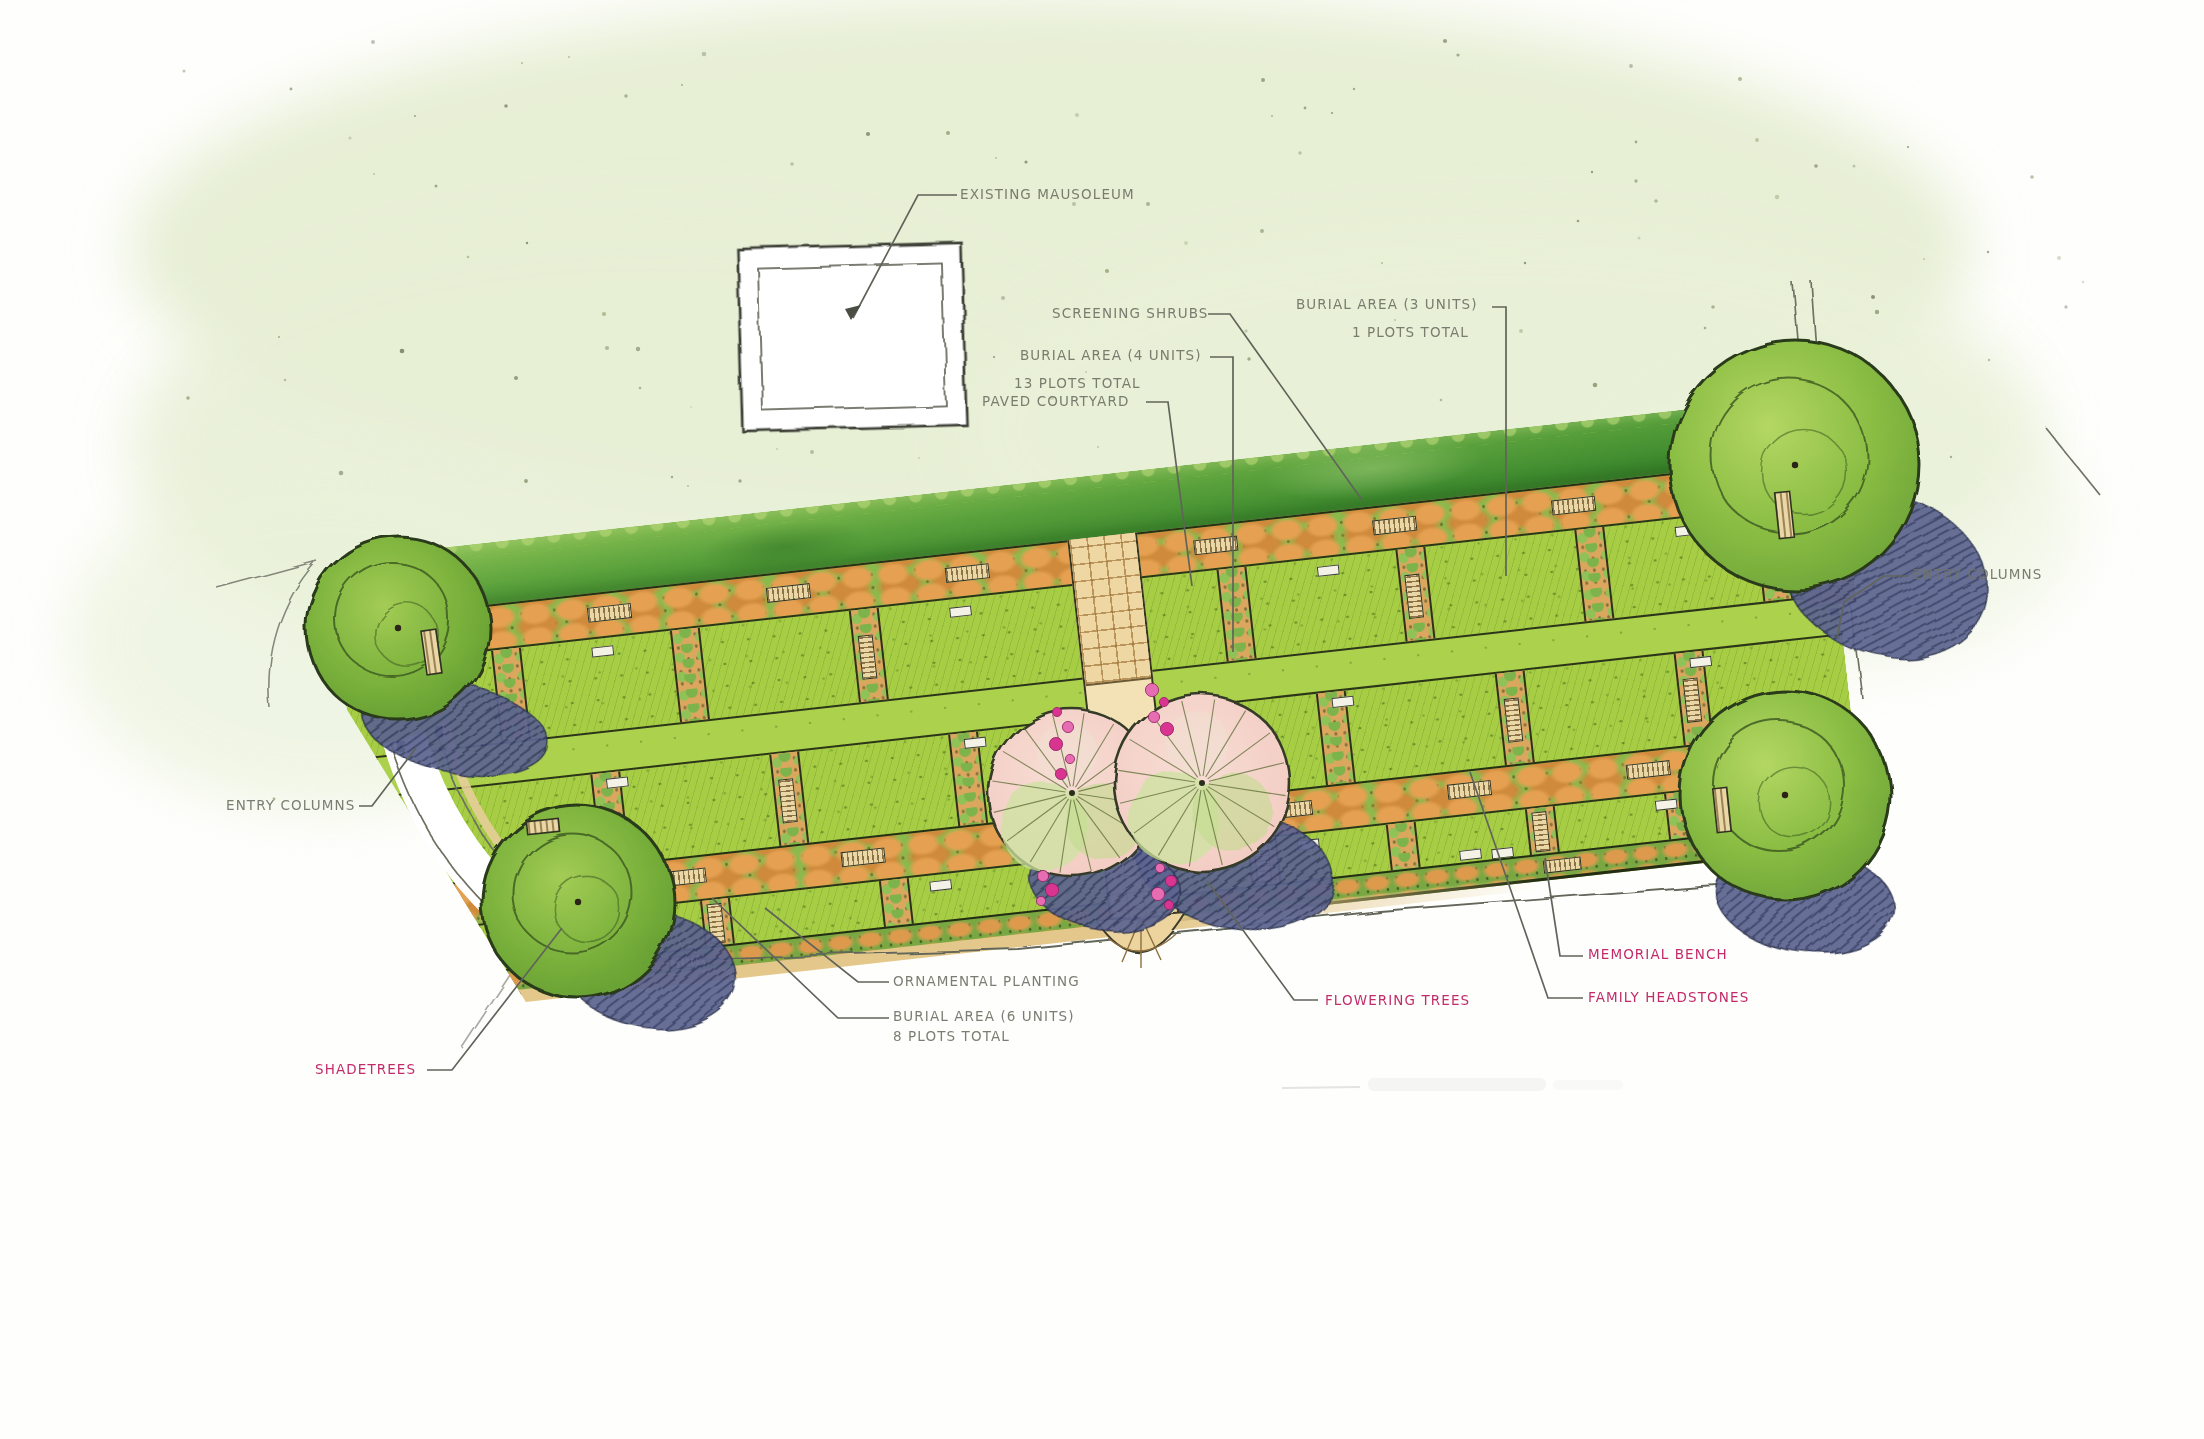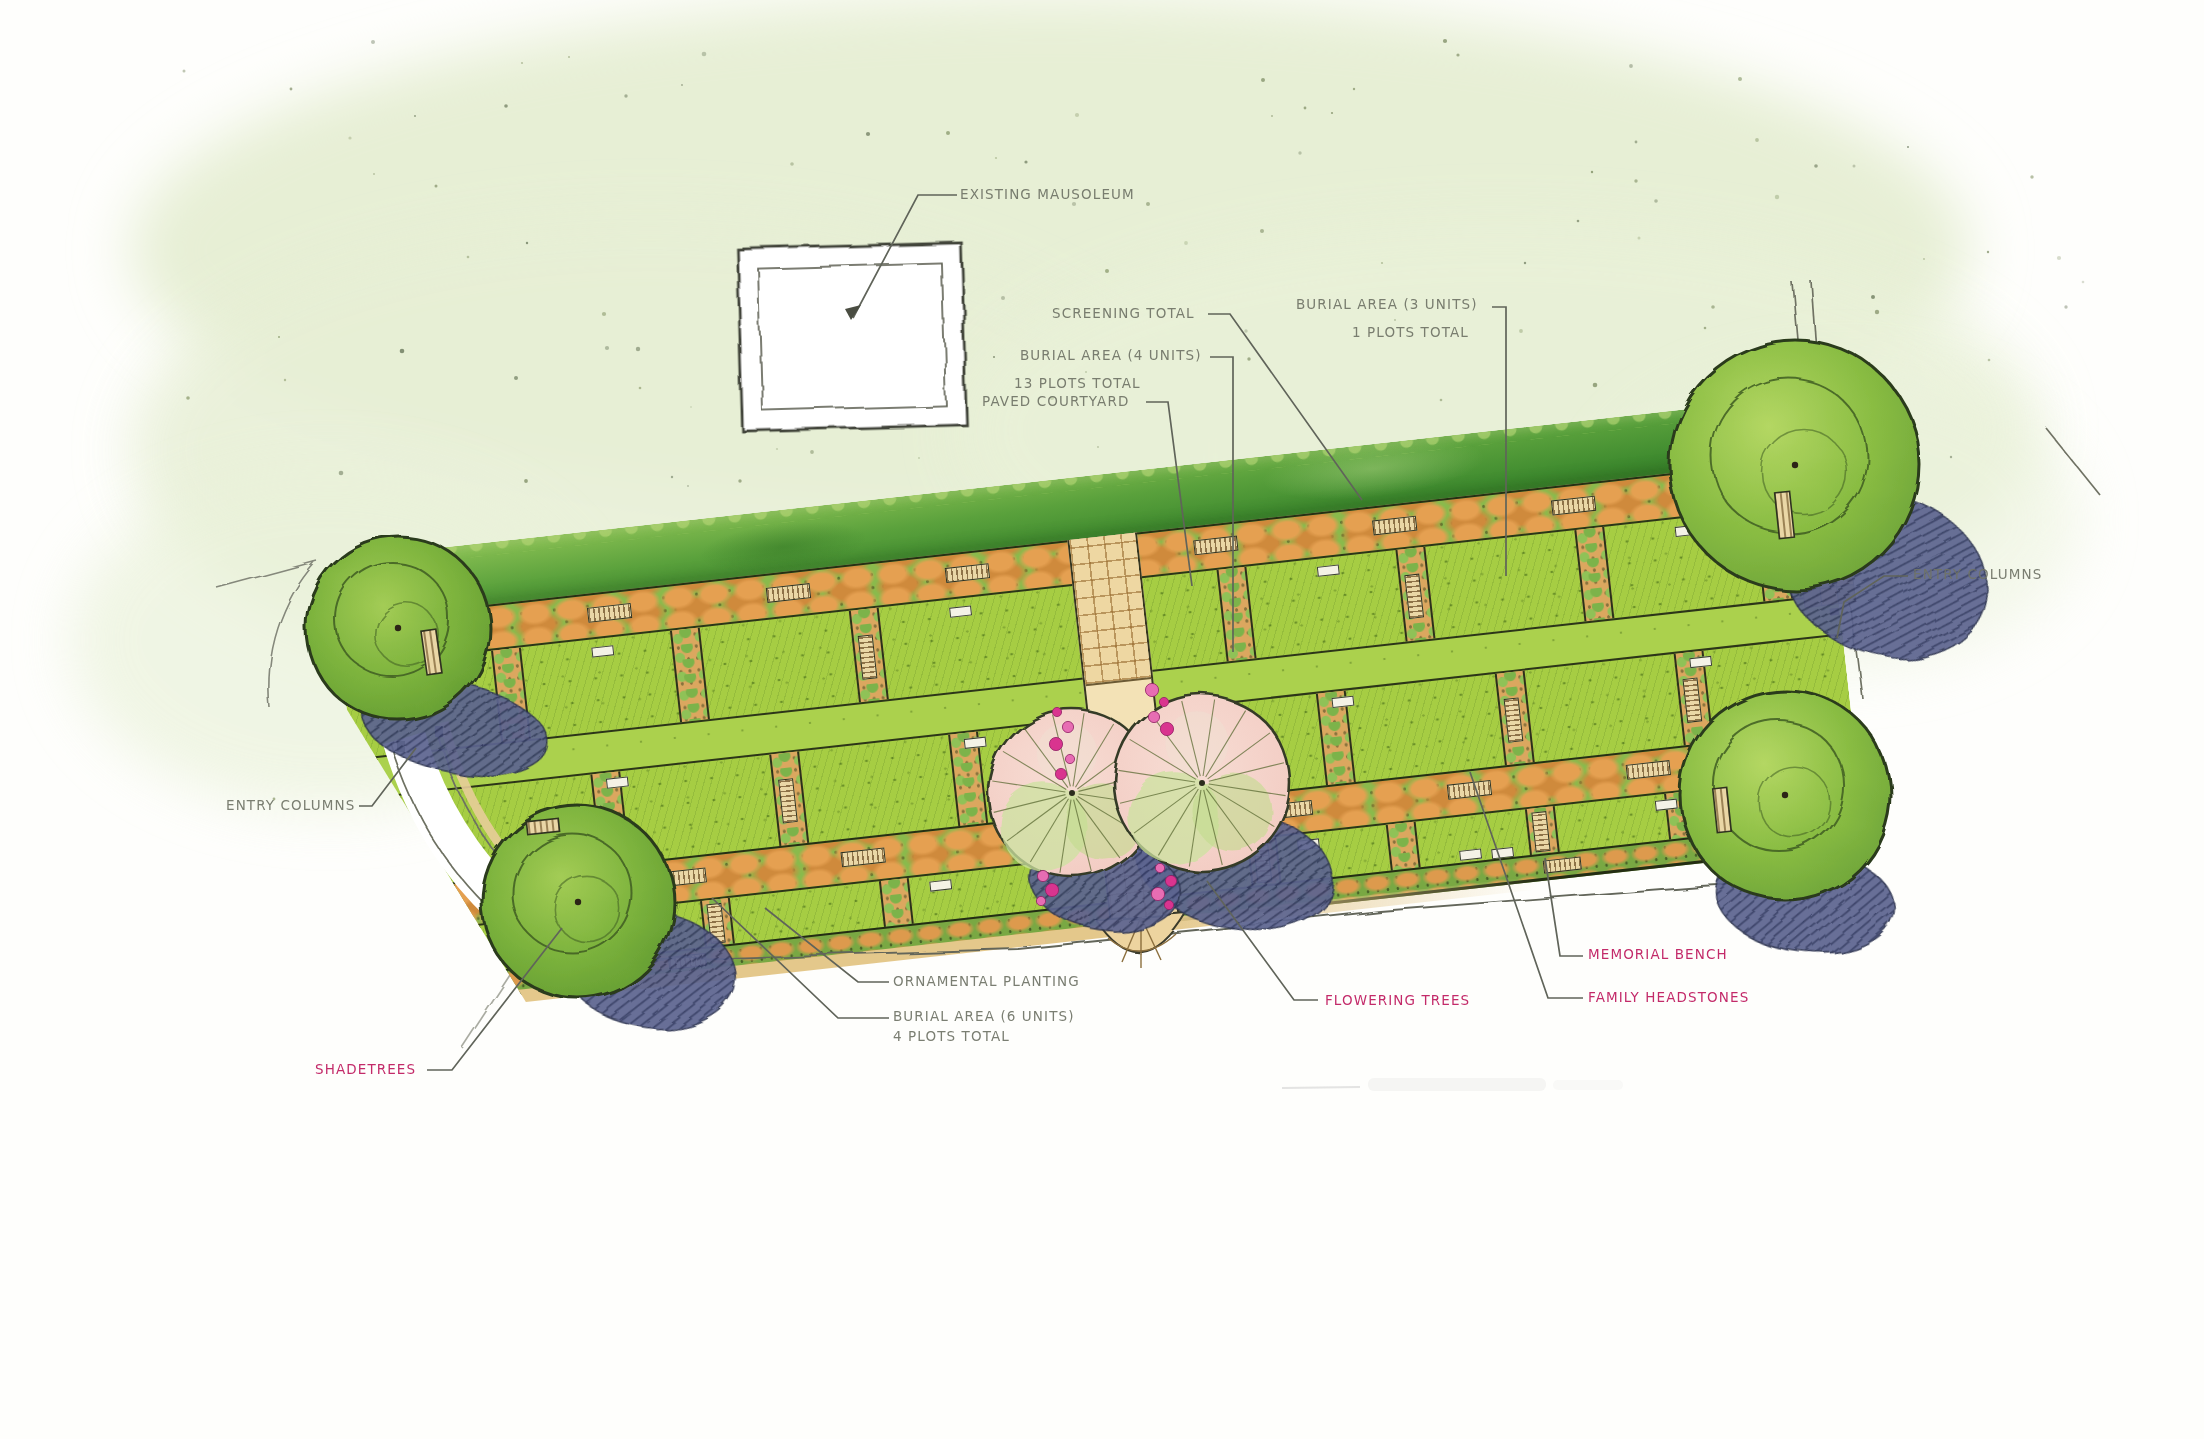--- a/index.html
+++ b/index.html
@@ -466,28 +466,28 @@
     <polygon points="851,320 861,305 845,309" fill="#4a4d42"></polygon>
 
     <g opacity=".5">
       <line x1="1282" y1="1088" x2="1360" y2="1087" stroke="#c9c9c9" stroke-width="2"></line>
       <rect x="1368" y="1078" width="178" height="13" rx="6" fill="#d4d4d4" opacity=".45"></rect>
       <rect x="1553" y="1080" width="70" height="10" rx="5" fill="#dadada" opacity=".3"></rect>
     </g>
   </svg>
 
   <div class="lbl" style="left:960px;top:186px;">EXISTING MAUSOLEUM</div>
-  <div class="lbl" style="left:1052px;top:305px;">SCREENING TOTAL</div>
+  <div class="lbl" style="left:1052px;top:305px;">SCREENING SHRUBS</div>
   <div class="lbl" style="left:1296px;top:296px;">BURIAL AREA (3 UNITS)</div>
   <div class="lbl" style="left:1352px;top:324px;">1 PLOTS TOTAL</div>
   <div class="lbl" style="left:1020px;top:347px;">BURIAL AREA (4 UNITS)</div>
   <div class="lbl" style="left:1014px;top:375px;">13 PLOTS TOTAL</div>
   <div class="lbl" style="left:982px;top:393px;">PAVED COURTYARD</div>
   <div class="lbl" style="left:1913px;top:566px;">ENTRY COLUMNS</div>
   <div class="lbl" style="left:226px;top:797px;">ENTRY COLUMNS</div>
   <div class="lbl" style="left:893px;top:973px;">ORNAMENTAL PLANTING</div>
   <div class="lbl" style="left:893px;top:1008px;">BURIAL AREA (6 UNITS)</div>
-  <div class="lbl" style="left:893px;top:1028px;">4 PLOTS TOTAL</div>
+  <div class="lbl" style="left:893px;top:1028px;">8 PLOTS TOTAL</div>
   <div class="lbl warm" style="left:315px;top:1061px;">SHADETREES</div>
   <div class="lbl warm" style="left:1325px;top:992px;">FLOWERING TREES</div>
   <div class="lbl warm" style="left:1588px;top:946px;">MEMORIAL BENCH</div>
   <div class="lbl warm" style="left:1588px;top:989px;">FAMILY HEADSTONES</div>
 </div>
 
 </body></html>

